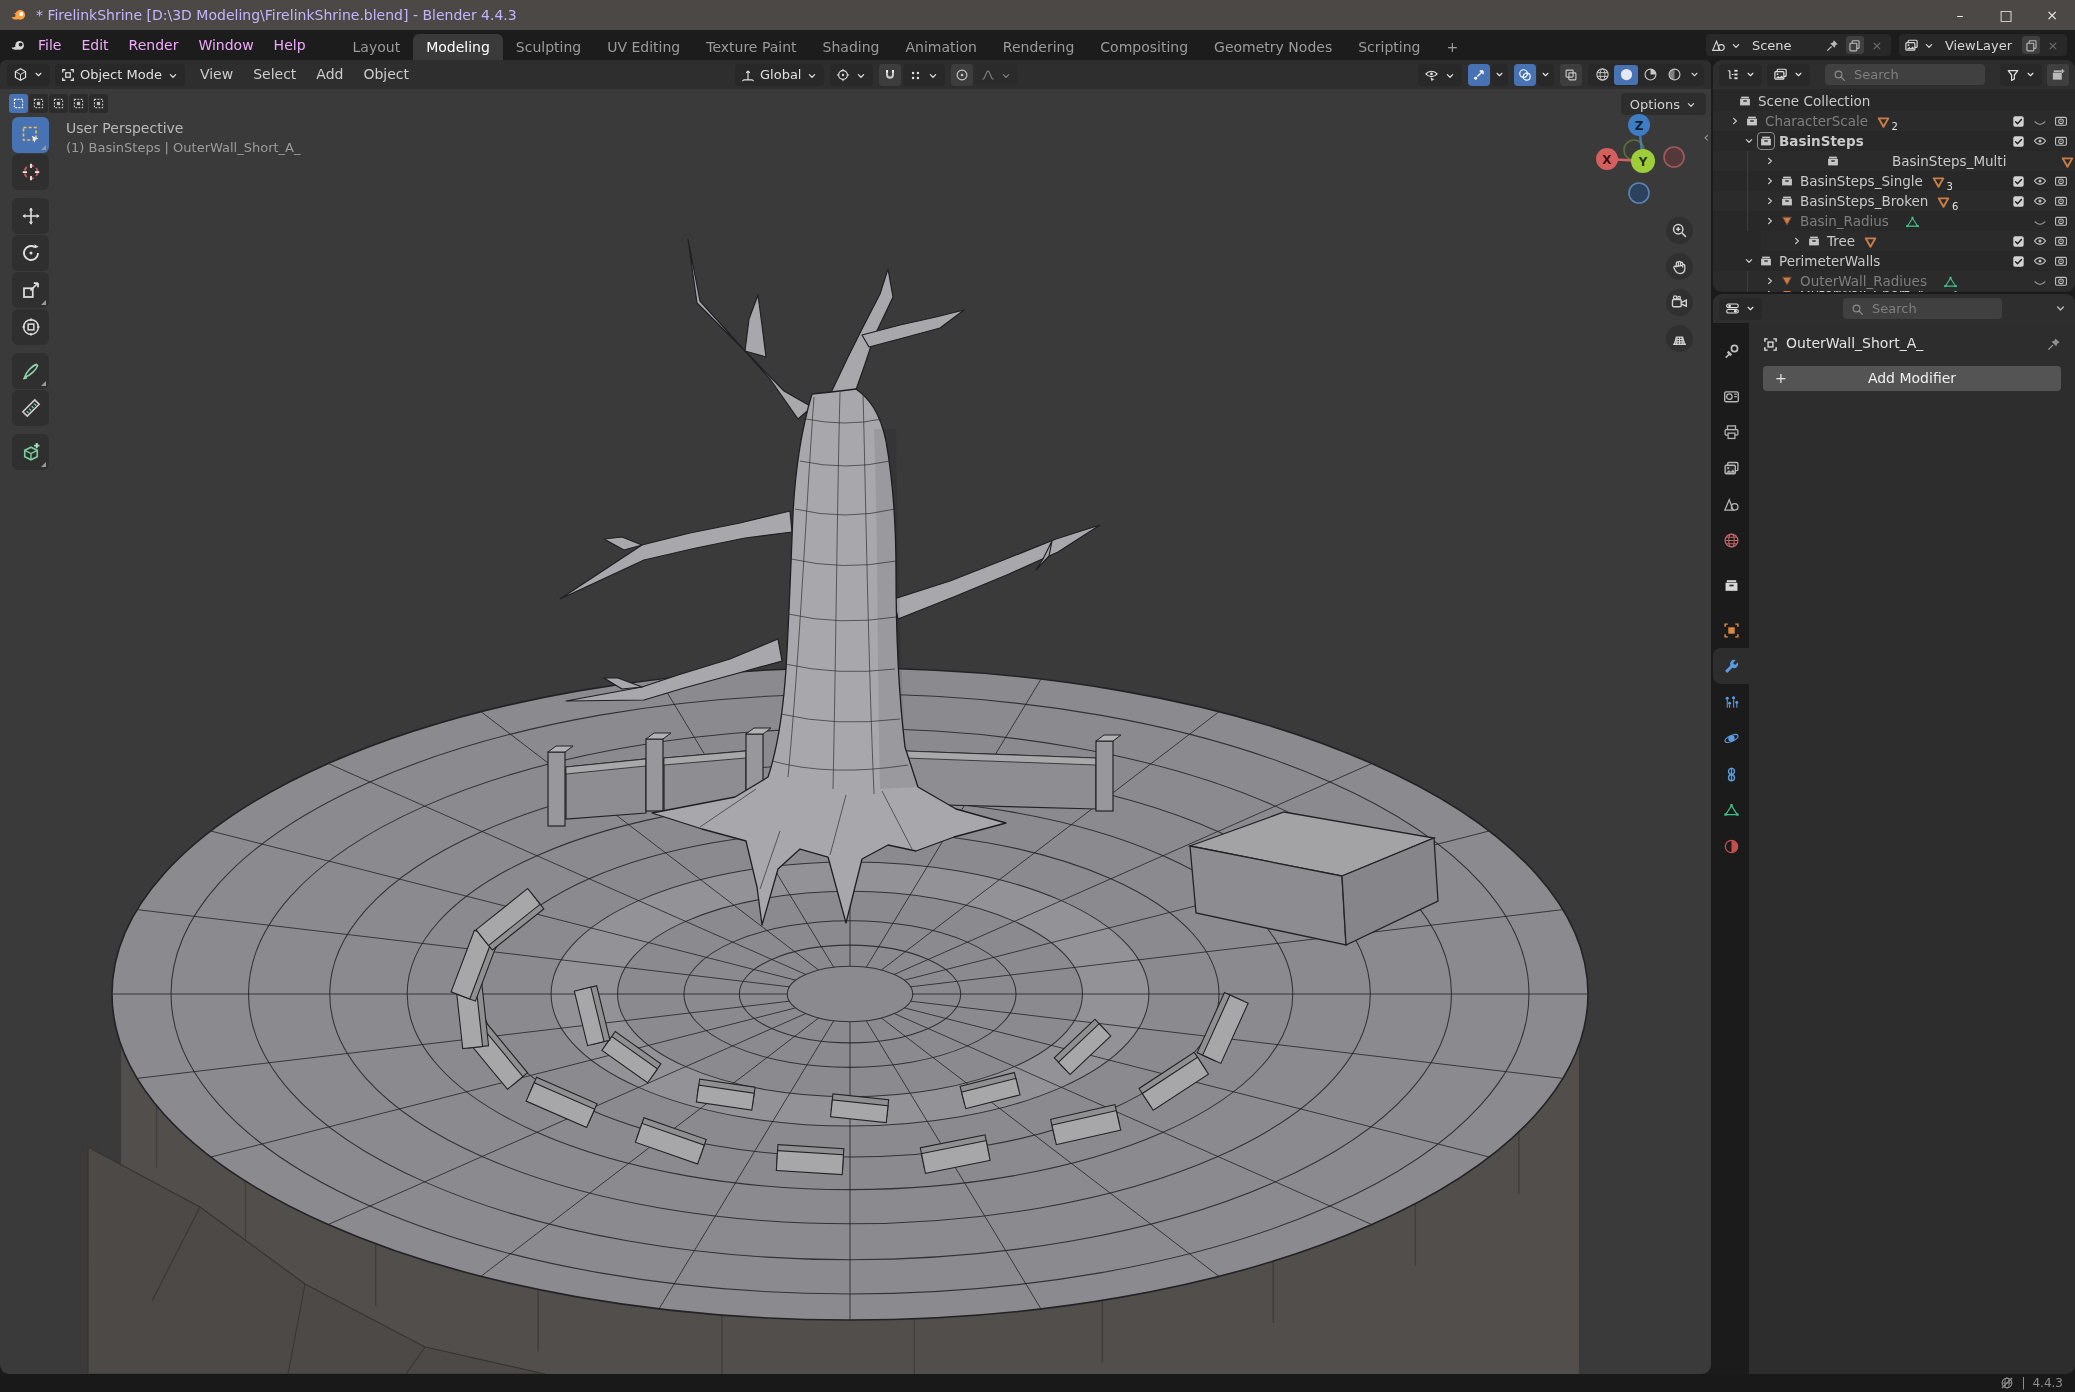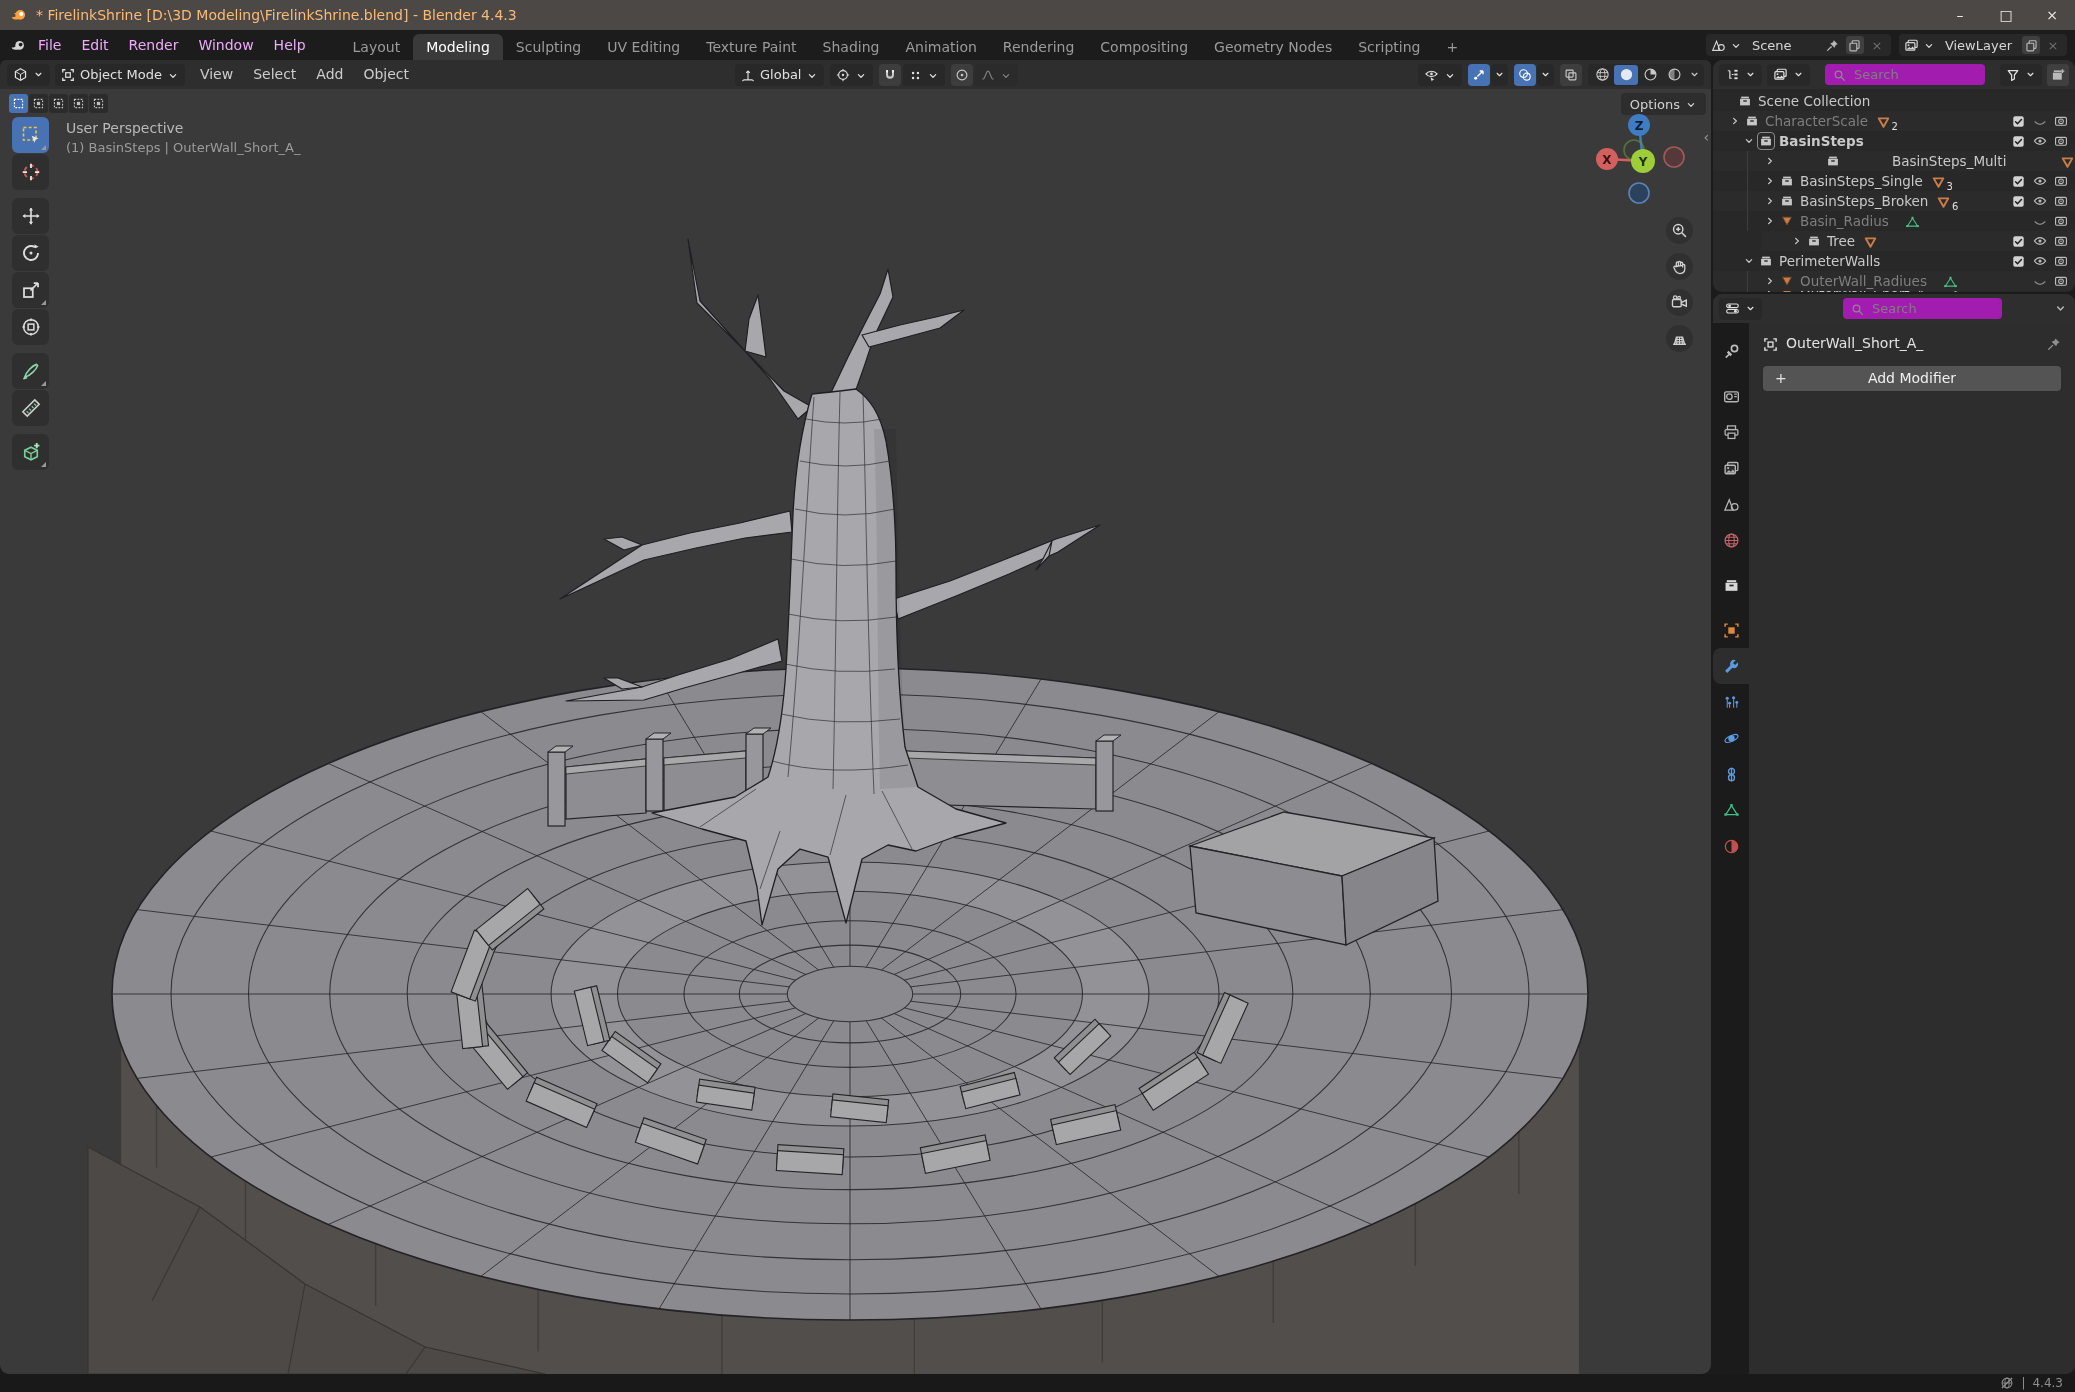--- a/index.html
+++ b/index.html
@@ -4,21 +4,21 @@
 <style>
   html,body{margin:0;padding:0;background:#111;}
   #app{position:relative;width:2075px;height:1392px;background:#1b1b1b;
        font-family:"DejaVu Sans",sans-serif;font-size:14px;color:#cfcfcf;
        overflow:hidden;user-select:none;}
   .ic{display:inline-block;vertical-align:middle;}
   svg.ic{width:16px;height:16px;}
   
   .titlebar{position:absolute;top:0;left:0;right:0;height:30px;background:#4b4846;
             display:flex;align-items:center;padding-left:10px;gap:9px;}
-  .titlebar .title{font-size:14px;color:#fdba74;}
+  .titlebar .title{font-size:14px;color:#c4b5fd;}
   .wincontrols{margin-left:auto;display:flex;height:100%;}
   .winbtn{width:46px;display:flex;align-items:center;justify-content:center;
           color:#eceae8;font-size:14px;}
   
   .topbar{position:absolute;top:30px;left:0;right:0;height:30px;background:#1c1c1c;
           display:flex;align-items:flex-end;padding:0 8px;}
   .tb-left{display:flex;align-items:center;height:30px;}
   .menu-item{padding:0 10px;line-height:30px;color:#f0abfc;font-size:14px;}
   .workspaces{display:flex;height:26px;margin-left:24px;}
   .ws-tab{padding:0 13px;line-height:27px;color:#9b9b9b;font-size:14px;
@@ -70,21 +70,21 @@
   .nav-gizmo{position:absolute;top:18px;right:22px;}
   .navcol{position:absolute;top:128px;right:18px;display:flex;flex-direction:column;gap:9px;}
   .nav-btn{width:27px;height:27px;border-radius:50%;background:#28282890;display:flex;
            align-items:center;justify-content:center;color:#d2d2d2;}
   .nav-btn svg.ic{width:17px;height:17px;}
   
   .right-col{position:absolute;top:60px;left:1713px;right:0;bottom:18px;}
   .outliner{position:absolute;top:0;left:0;right:0;height:232px;background:#282828;
             border-radius:9px;overflow:hidden;}
   .panel-header{height:29px;background:#2e2e2e;display:flex;align-items:center;padding:0 6px;gap:5px;}
-  .search{flex:1;display:flex;align-items:center;gap:6px;background:#a21caf;border-radius:4px;
+  .search{flex:1;display:flex;align-items:center;gap:6px;background:#404040;border-radius:4px;
           height:21px;padding:0 8px;color:#8a8a8a;}
   .search input{background:transparent;border:none;outline:none;color:#c8c8c8;width:100%;
           font-family:"DejaVu Sans",sans-serif;font-size:13px;}
   .search input::placeholder{color:#7f7f7f;}
   .ol-body{padding-top:2px;}
   .ol-row{height:20px;display:flex;align-items:center;position:relative;font-size:13.5px;color:#c9c9c9;}
   .ol-row:nth-child(even){background:#2b2b2b;}
   .ol-row.greyed .lbl{color:#7e7e7e;}
   .ol-row.clipped{height:6px;overflow:hidden;}
   .ol-row .guide{position:absolute;left:34px;top:0;bottom:0;width:1px;background:#3e3e3e;}

